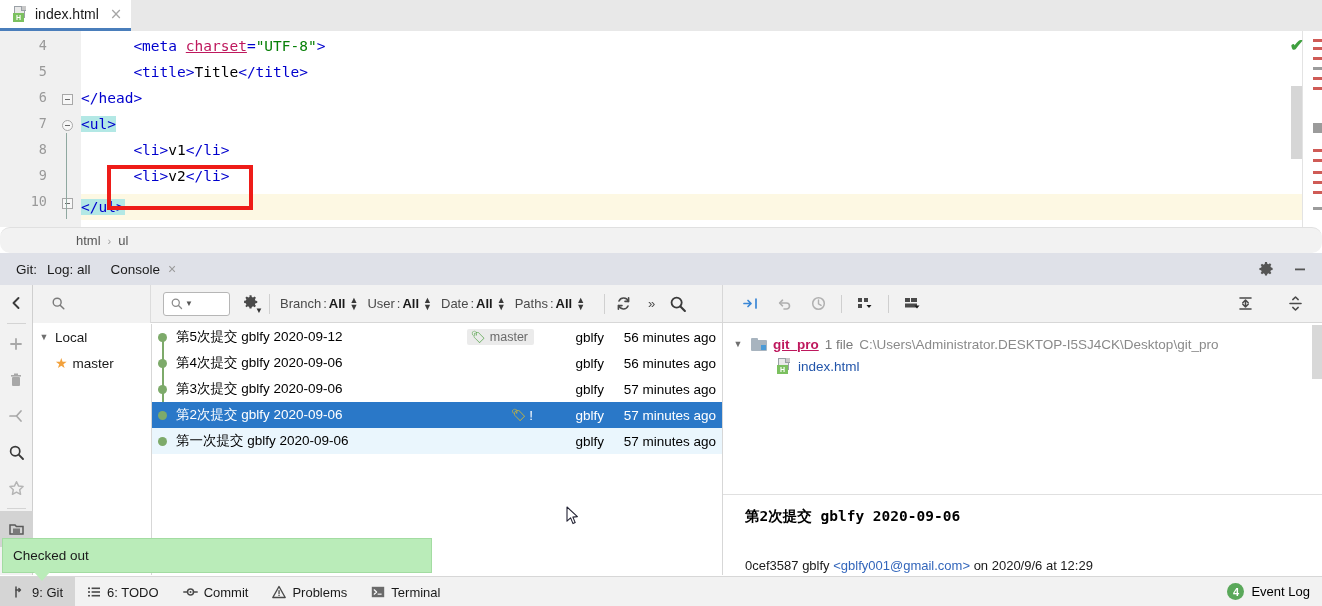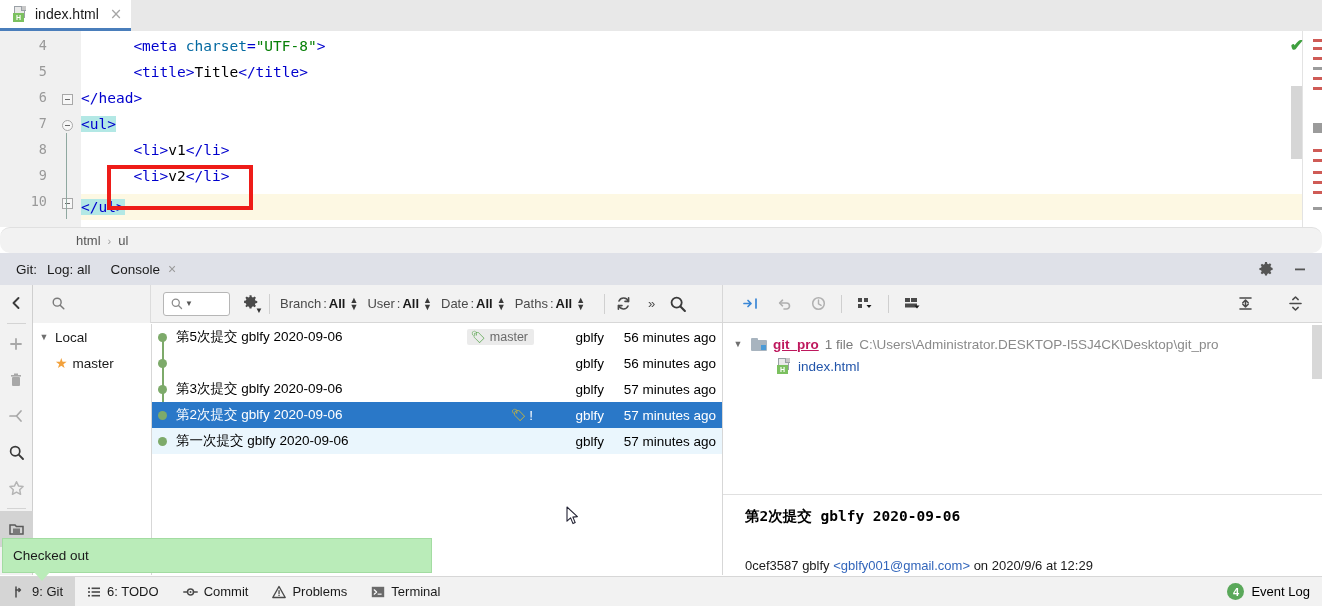--- a/index.html
+++ b/index.html
@@ -79,21 +79,21 @@
     position: absolute; left: 81px; top: 0; right: 0; height: 196px;
     font-family: "DejaVu Sans Mono", monospace; font-size: 14.5px;
     white-space: pre;
   }
   .code-line { position: absolute; left: 0; height: 26px; line-height: 26px; }
   .hl-line-10 {
     position: absolute; left: 0; top: 163px; width: 1322px; height: 26px;
     background: #fdf8e3;
   }
   .tok-tag { color: #0000cd; }
-  .tok-attr { color: #0369a1; }
+  .tok-attr { color: #be185d; text-decoration: underline; }
   .tok-str { color: #088008; }
   .tok-txt { color: #000000; }
   .sel-hl { background: #b3e8e5; }
 
   .red-box {
     position: absolute; left: 107px; top: 134px; width: 146px; height: 45px;
     border: 4px solid #ee1c18;
     z-index: 6;
   }
   .editor-right-strip {
@@ -268,21 +268,21 @@
   .balloon-tail {
     position: absolute; left: 34px; top: 572px; width: 0; height: 0;
     border-left: 8px solid transparent; border-right: 8px solid transparent;
     border-top: 9px solid #baecb9; z-index: 21;
   }
 
   
   .statusbar {
     position: absolute; left: 0; top: 576px; width: 1322px; height: 30px;
     background: #f2f2f2; border-top: 1px solid #d7d7d7;
-    display: flex; align-items: center;
+    display: flex; 
   }
   .sb-item {
     display: flex; align-items: center; gap: 6px; height: 30px; padding: 0 12px;
     font-size: 13px; color: #1a1a1a;
   }
   .sb-item.active { background: #d5d5d5; }
   .sb-right { margin-left: auto; display: flex; align-items: center; padding-right: 12px; gap: 7px; }
   .evt-badge {
     width: 17px; height: 17px; border-radius: 50%; background: #5aa85a; color: #ffffff;
     font-size: 11px; display: flex; align-items: center; justify-content: center;
@@ -502,33 +502,34 @@
       <span class="star">★</span>
       <span style="padding-left:5px;">master</span>
     </div>
   </div>
 
   <div class="commitlist">
     <div class="graph-line"></div>
 
     <div class="c-row">
       <span class="c-dot"></span>
-      <span class="c-subject">第5次提交 gblfy 2020-09-06</span>
+      <span class="c-subject">第5次提交 gblfy 2020-09-12</span>
       <span class="c-right">
         <span class="tag-chip">
           <span class="tag-glyph-g">🏷</span>
           <span>master</span>
         </span>
         <span class="c-author">gblfy</span>
         <span class="c-time">56 minutes ago</span>
       </span>
     </div>
 
     <div class="c-row">
       <span class="c-dot"></span>
+      <span class="c-subject">第4次提交 gblfy 2020-09-06</span>
       <span class="c-right">
         <span class="c-author">gblfy</span>
         <span class="c-time">56 minutes ago</span>
       </span>
     </div>
 
     <div class="c-row">
       <span class="c-dot"></span>
       <span class="c-subject">第3次提交 gblfy 2020-09-06</span>
       <span class="c-right">

